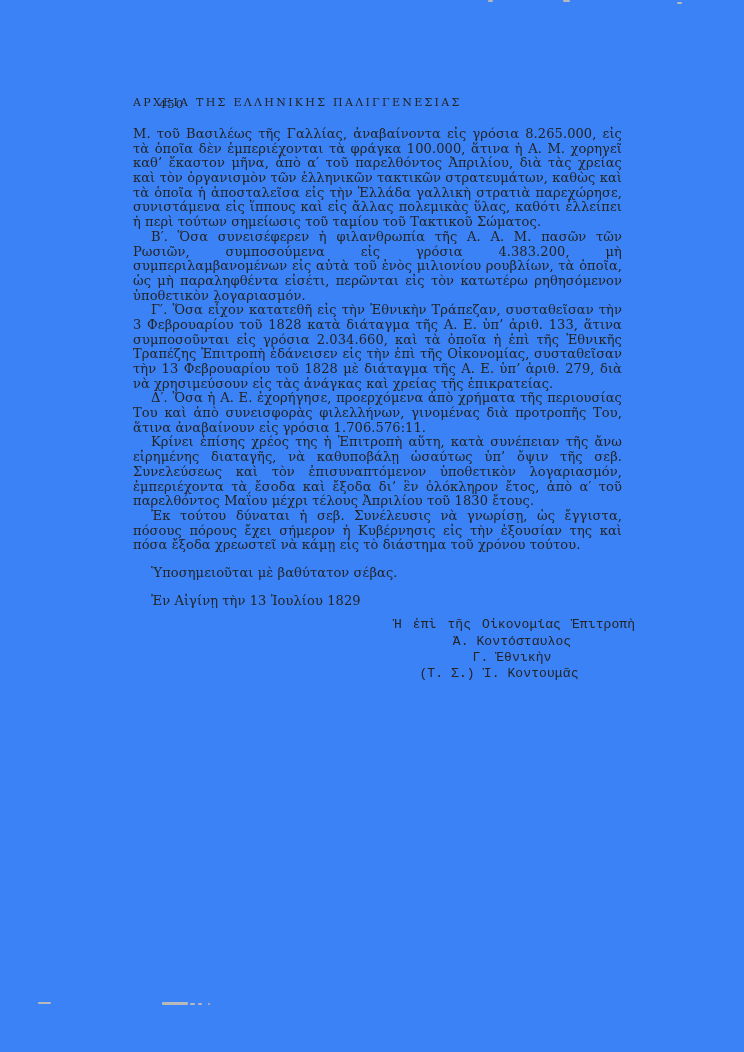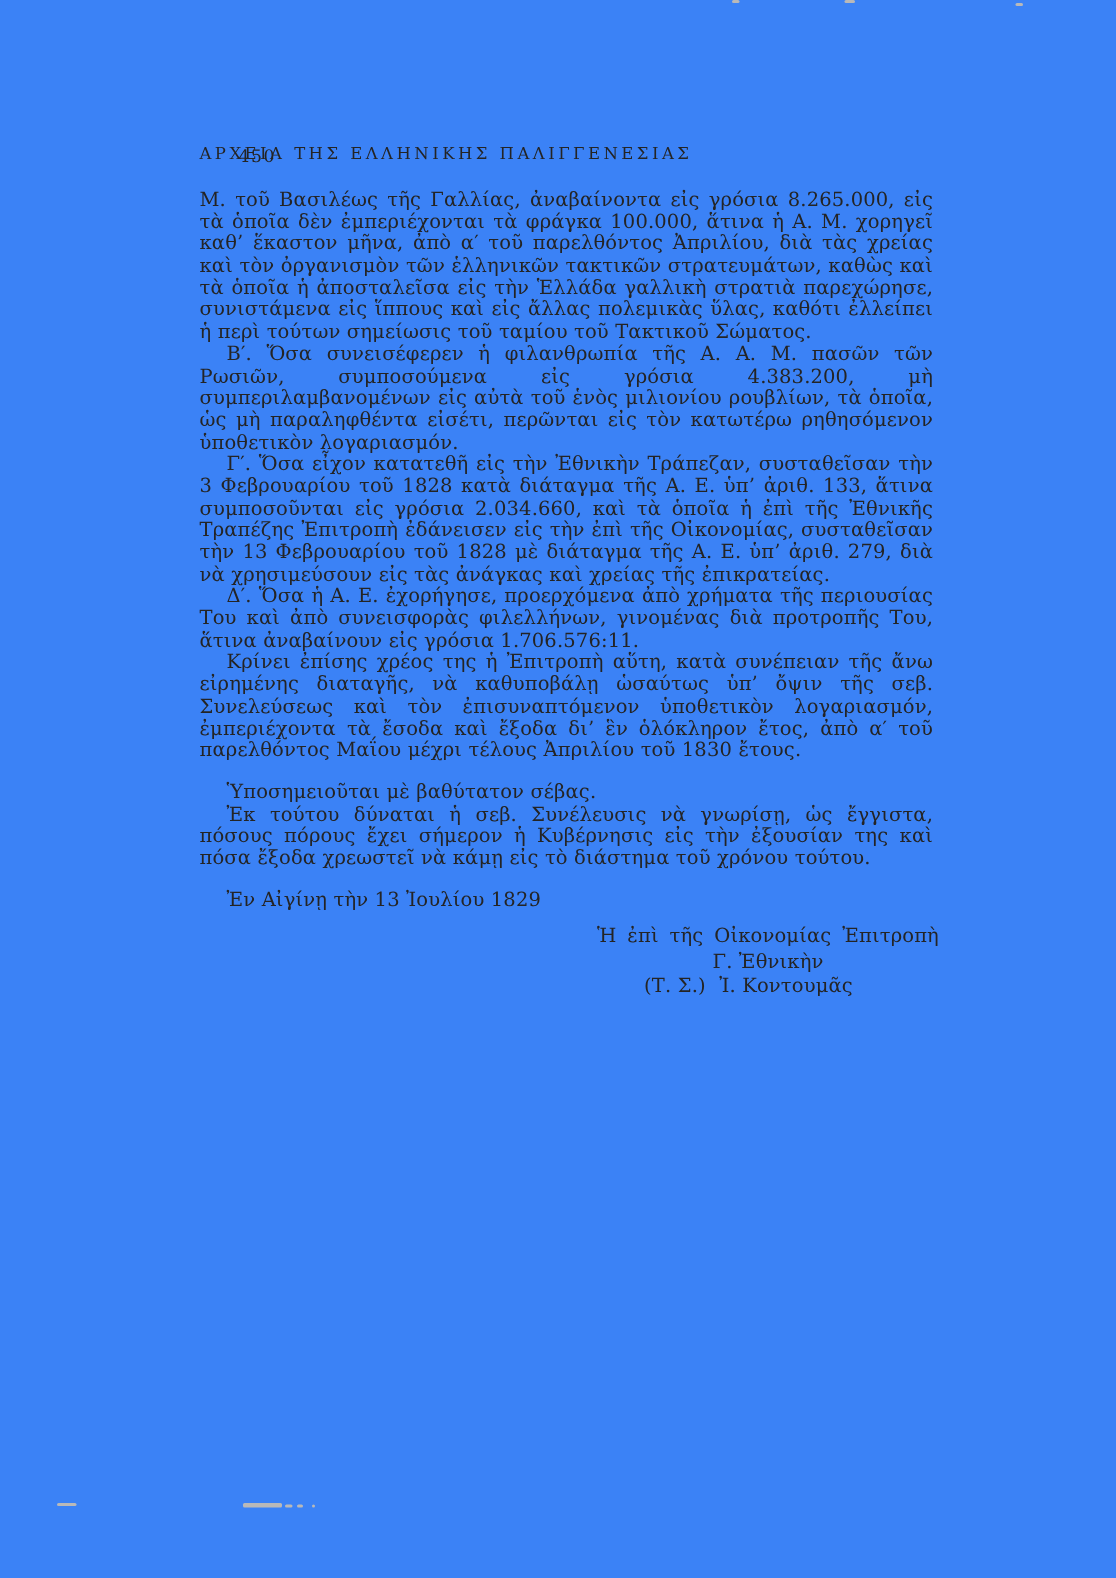--- a/index.html
+++ b/index.html
@@ -42,21 +42,21 @@
   .para.dateline { margin-top: 13px; }
   
   .signature {
     margin-top: 9px;
     margin-left: auto;
     margin-right: -8px;
     width: 236px;
     text-align: center;
     text-indent: 0;
   }
-  .sig-line { line-height: 16.2px; white-space: nowrap; }
+  .sig-line { line-height: 16.2px; white-space: nowrap; font-family: Liberation Mono, monospace; }
   .sig-line.committee { word-spacing: 3px; }
   .sig-line.seal-line { position: relative; left: -13px; }
   .sig-line.seal-line .seal { margin-right: 9px; margin-top: 32px; }
   
   .artifact {
     position: absolute; height: 2px; background: #b9b9b9; border-radius: 1px;
   }
   .a-t1 { left: 488px; top: 0;    width: 5px;  }
   .a-t2 { left: 563px; top: 0;    width: 7px;  }
   .a-t3 { left: 677px; top: 2px;  width: 5px;  }
@@ -84,26 +84,27 @@
     <span class="page-number">450</span>
     <span class="head-title">ΑΡΧΕΙΑ ΤΗΣ ΕΛΛΗΝΙΚΗΣ ΠΑΛΙΓΓΕΝΕΣΙΑΣ</span>
   </header>
 
   <main class="text-block">
     <p class="para no-indent">Μ. τοῦ Βασιλέως τῆς Γαλλίας, ἀναβαίνοντα εἰς γρόσια 8.265.000, εἰς τὰ ὁποῖα δὲν ἐμπεριέχονται τὰ φράγκα 100.000, ἅτινα ἡ Α. Μ. χορηγεῖ καθ’ ἕκαστον μῆνα, ἀπὸ α′ τοῦ παρελθόντος Ἀπριλίου, διὰ τὰς χρείας καὶ τὸν ὀργανισμὸν τῶν ἑλληνικῶν τακτικῶν στρατευμάτων, καθὼς καὶ τὰ ὁποῖα ἡ ἀποσταλεῖσα εἰς τὴν Ἑλλάδα γαλλικὴ στρατιὰ παρεχώρησε, συνιστάμενα εἰς ἵππους καὶ εἰς ἄλλας πολεμικὰς ὕλας, καθότι ἐλλείπει ἡ περὶ τούτων σημείωσις τοῦ ταμίου τοῦ Τακτικοῦ Σώματος.</p>
     <p class="para">Β′. Ὅσα συνεισέφερεν ἡ φιλανθρωπία τῆς Α. Α. Μ. πασῶν τῶν Ρωσιῶν, συμποσούμενα εἰς γρόσια 4.383.200, μὴ συμπεριλαμβανομένων εἰς αὐτὰ τοῦ ἑνὸς μιλιονίου ρουβλίων, τὰ ὁποῖα, ὡς μὴ παραληφθέντα εἰσέτι, περῶνται εἰς τὸν κατωτέρω ρηθησόμενον ὑποθετικὸν λογαριασμόν.</p>
     <p class="para">Γ′. Ὅσα εἶχον κατατεθῆ εἰς τὴν Ἐθνικὴν Τράπεζαν, συσταθεῖσαν τὴν 3 Φεβρουαρίου τοῦ 1828 κατὰ διάταγμα τῆς Α. Ε. ὑπ’ ἀριθ. 133, ἅτινα συμποσοῦνται εἰς γρόσια 2.034.660, καὶ τὰ ὁποῖα ἡ ἐπὶ τῆς Ἐθνικῆς Τραπέζης Ἐπιτροπὴ ἐδάνεισεν εἰς τὴν ἐπὶ τῆς Οἰκονομίας, συσταθεῖσαν τὴν 13 Φεβρουαρίου τοῦ 1828 μὲ διάταγμα τῆς Α. Ε. ὑπ’ ἀριθ. 279, διὰ νὰ χρησιμεύσουν εἰς τὰς ἀνάγκας καὶ χρείας τῆς ἐπικρατείας.</p>
     <p class="para">Δ′. Ὅσα ἡ Α. Ε. ἐχορήγησε, προερχόμενα ἀπὸ χρήματα τῆς περιουσίας Του καὶ ἀπὸ συνεισφορὰς φιλελλήνων, γινομένας διὰ προτροπῆς Του, ἅτινα ἀναβαίνουν εἰς γρόσια 1.706.576:11.</p>
     <p class="para">Κρίνει ἐπίσης χρέος της ἡ Ἐπιτροπὴ αὕτη, κατὰ συνέπειαν τῆς ἄνω εἰρημένης διαταγῆς, νὰ καθυποβάλῃ ὡσαύτως ὑπ’ ὄψιν τῆς σεβ. Συνελεύσεως καὶ τὸν ἐπισυναπτόμενον ὑποθετικὸν λογαριασμόν, ἐμπεριέχοντα τὰ ἔσοδα καὶ ἔξοδα δι’ ἓν ὁλόκληρον ἔτος, ἀπὸ α′ τοῦ παρελθόντος Μαΐου μέχρι τέλους Ἀπριλίου τοῦ 1830 ἔτους.</p>
+    <p class="para">Ἐκ τούτου δύναται ἡ σεβ. Συνέλευσις νὰ γνωρίσῃ, ὡς ἔγγιστα, πόσους πόρους ἔχει σήμερον ἡ Κυβέρνησις εἰς τὴν ἐξουσίαν της καὶ πόσα ἔξοδα χρεωστεῖ νὰ κάμῃ εἰς τὸ διάστημα τοῦ χρόνου τούτου.</p>
     <p class="para closing-respect">Ὑποσημειοῦται μὲ βαθύτατον σέβας.</p>
-    <p class="para">Ἐκ τούτου δύναται ἡ σεβ. Συνέλευσις νὰ γνωρίσῃ, ὡς ἔγγιστα, πόσους πόρους ἔχει σήμερον ἡ Κυβέρνησις εἰς τὴν ἐξουσίαν της καὶ πόσα ἔξοδα χρεωστεῖ νὰ κάμῃ εἰς τὸ διάστημα τοῦ χρόνου τούτου.</p>
     <p class="para dateline">Ἐν Αἰγίνῃ τὴν 13 Ἰουλίου 1829</p>
 
     <div class="signature">
       <div class="sig-line committee">Ἡ ἐπὶ τῆς Οἰκονομίας Ἐπιτροπὴ</div>
+      <div class="sig-line">Ἀ. Κοντόσταυλος</div>
       <div class="sig-line">Γ. Ἐθνικὴν</div>
       <div class="sig-line seal-line">
         <span class="seal">(Τ. Σ.)</span><span>Ἰ. Κοντουμᾶς</span>
       </div>
     </div>
   </main>
 
 </div>
 
 </body></html>

